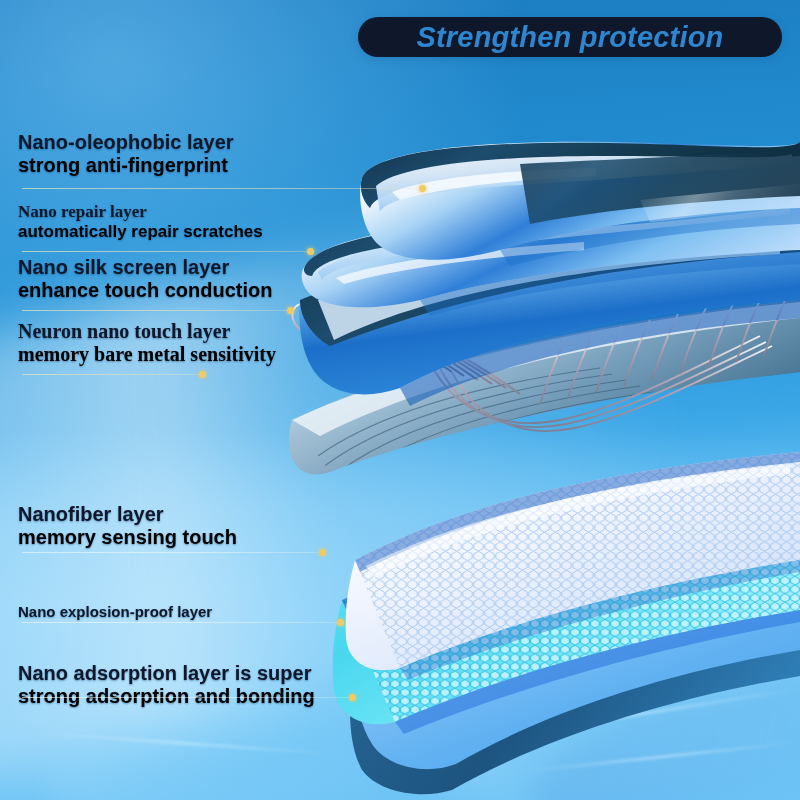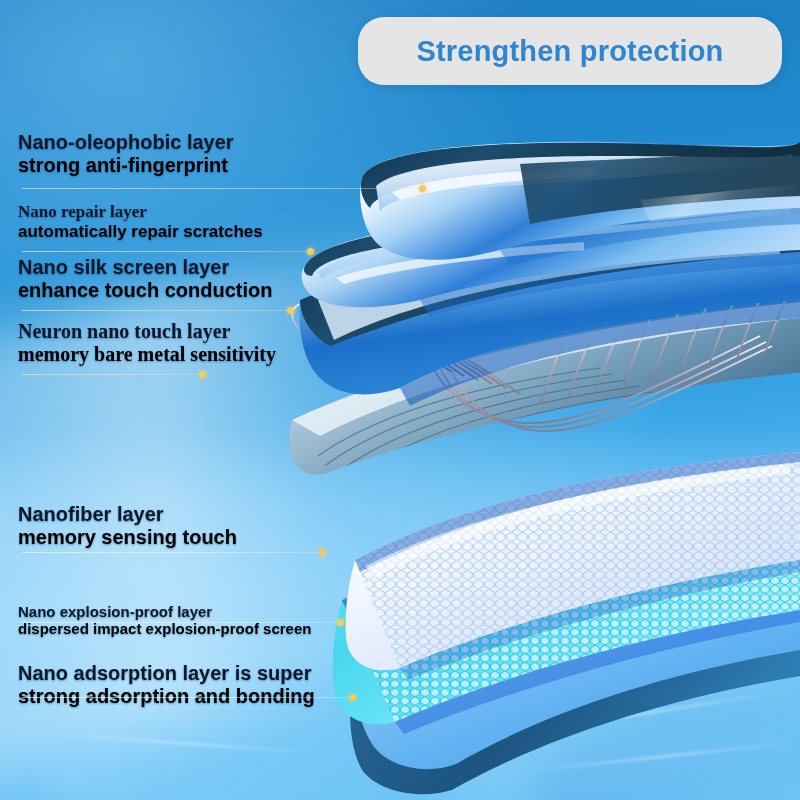--- a/index.html
+++ b/index.html
@@ -89,25 +89,26 @@
     position:absolute;
     height:2px;
     background:linear-gradient(90deg, rgba(255,255,255,0), rgba(210,238,255,.75), rgba(255,255,255,0));
     filter:blur(1.4px);
   }
 
   
   .title-pill {
     position:absolute;
     left:358px; top:17px;
-    width:424px; height:68px;
-    background:#e5e5e5;
+    width:424px; height:40px;
+    background:#0f172a;
     border-radius:26px;
     display:flex; align-items:center; justify-content:center;
     box-shadow:0 2px 10px rgba(10,60,110,.18);
+    font-style:italic;
   }
   .title-pill span {
     color:#2e86d0;
     font-size:29px;
     font-weight:bold;
     letter-spacing:.2px;
     white-space:nowrap;
   }
 
   
@@ -454,21 +455,20 @@
   <div class="leader" style="top:374px; width:180px;"></div>
 
   <div class="label sz-lg" style="top:495px;margin-top:8px;">
     <div class="ttl">Nanofiber layer</div>
     <div class="sub">memory sensing touch</div>
   </div>
   <div class="leader pale" style="top:552px; width:300px;"></div>
 
   <div class="label sz-sm" style="top:603px;">
     <div class="ttl">Nano explosion-proof layer</div>
-    <div class="sub">dispersed impact explosion-proof screen</div>
   </div>
   <div class="leader pale" style="top:622px; width:318px;"></div>
 
   <div class="label sz-lg" style="top:662px;">
     <div class="ttl">Nano adsorption layer is super</div>
     <div class="sub">strong adsorption and bonding</div>
   </div>
   <div class="leader pale" style="top:697px; width:330px;"></div>
 
 </div>

